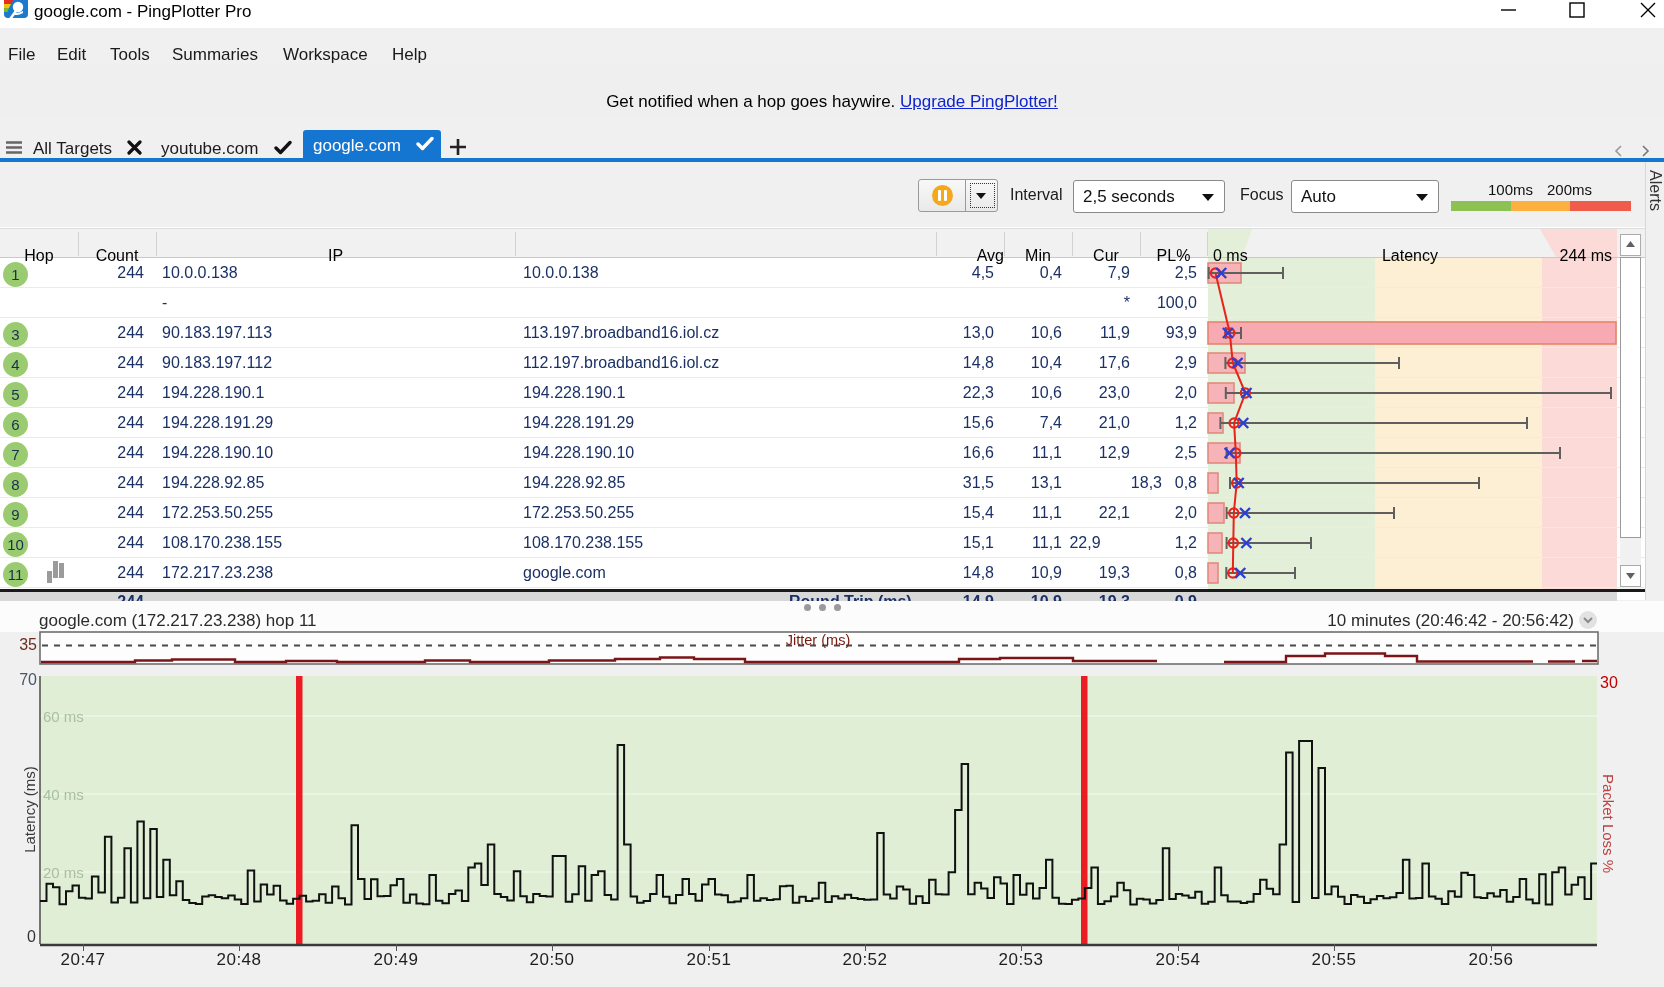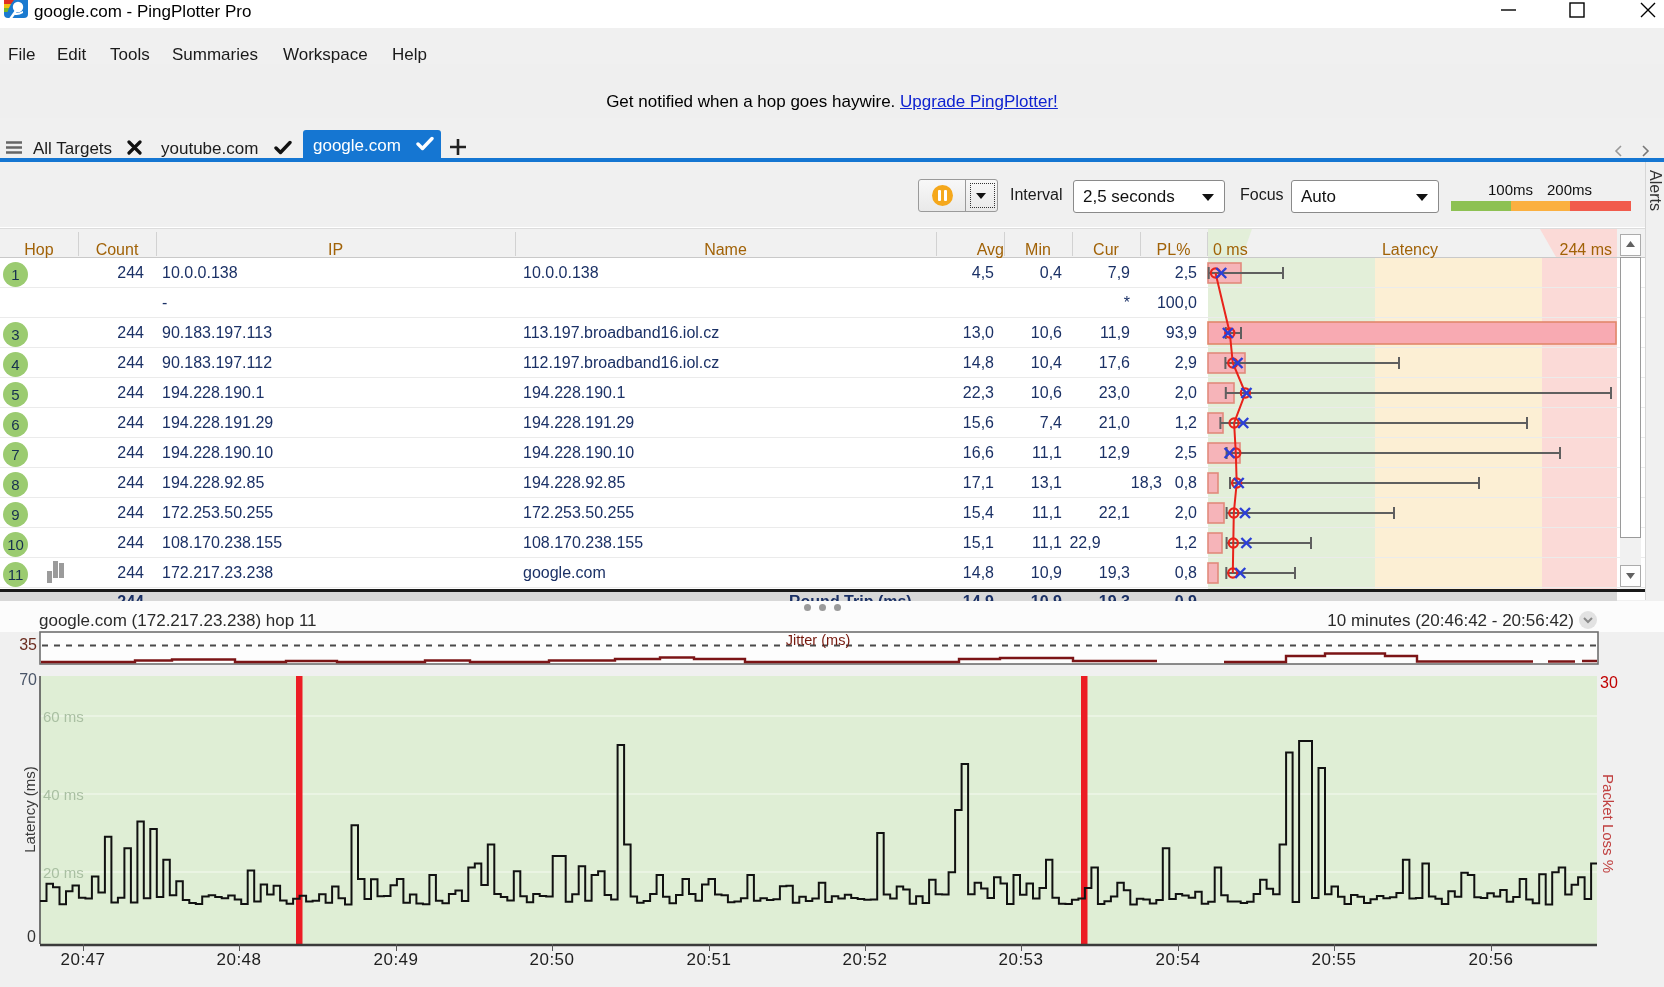--- a/index.html
+++ b/index.html
@@ -22,21 +22,21 @@
 #pcirc:after{content:"";position:absolute;left:12px;top:5px;width:3px;height:11px;background:#fff;border-radius:1px}
 #pddot{position:absolute;left:51px;top:3px;width:25px;height:25px;border:1px dotted #333}
 .darr{width:0;height:0;border-left:6px solid transparent;border-right:6px solid transparent;border-top:7px solid #111;position:absolute}
 .lab17{position:absolute;font-size:16px;color:#1a1a1a}
 .dd{position:absolute;top:18px;height:33px;background:#fff;border:1px solid #8a8a8a;border-radius:3px;font-size:17px;color:#111;line-height:31px;padding-left:9px}
 #legbar{position:absolute;left:1451px;top:35px;width:180px;height:10px}
 #alerts{position:absolute;left:1645px;top:162px;width:19px;height:438px;background:#f0f0f0;border-left:1px solid #d6d6d6;z-index:6}
 #alerts span{position:absolute;left:0px;top:8px;font-size:16px;color:#333;writing-mode:vertical-rl}
 #tablewrap{position:absolute;left:0;top:227px;width:1664px;height:373px;background:#fff}
 #thead{position:absolute;left:0;top:228px;width:1664px;height:30px;background:#f1f1f1;border-top:1px solid #dcdcdc;border-bottom:1px solid #c9c9c9}
-.hcell{position:absolute;top:12px;font-size:16px;color:#a16207}
+.hcell{position:absolute;top:18px;font-size:16px;color:#000000}
 .hsep{position:absolute;top:3px;width:1px;height:24px;background:#d2d2d2}
 .latbg{position:absolute;left:1208px;width:409px}
 .tc{position:absolute;height:30px;font-size:16px;color:#1b3166;line-height:30px;white-space:nowrap}
 .hopc{position:absolute;left:3px;width:25px;height:25px;background:#9bcb70;border-radius:50%;color:#17304f;font-size:15px;text-align:center;line-height:25px}
 .chic{position:absolute;left:47px;width:18px;height:17px}
 .chic i{position:absolute;bottom:0;width:5px;background:#9b9b9b;top:auto}
 .rsep{position:absolute;left:0;width:1664px;height:1px;background:#ebebeb}
 #scrollbar{position:absolute;left:1620px;top:229px;width:21px;height:362px;background:#f1f1f1}
 .sbtn{position:absolute;left:0;width:21px;height:22px;background:#fdfdfd;border:1px solid #ababab}
 #sthumb{position:absolute;left:0;top:28px;width:21px;height:281px;background:#fff;border:1px solid #9a9a9a}
@@ -142,21 +142,20 @@
 <div class="latbg" style="left:1542px;width:75px;top:228px;height:361px;background:#fbdad7"></div>
 <div id="thead">
  <svg width="409" height="28" style="position:absolute;left:1208px;top:0">
       <rect width="409" height="28" fill="#f1f1f1"></rect>
       <path d="M0,0 H44 L34,28 H0 Z" fill="#e3efd9"></path>
       <path d="M332,0 H409 V28 H348 Z" fill="#fbdad7"></path>
     </svg>
  <div class="hcell" style="left:0px;width:78px;text-align:center">Hop</div>
  <div class="hcell" style="left:78px;width:78px;text-align:center">Count</div>
  <div class="hcell" style="left:156px;width:359px;text-align:center">IP</div>
- <div class="hcell" style="left:515px;width:421px;text-align:center">Name</div>
  <div class="hcell" style="left:936px;width:68px;text-align:right">Avg</div>
  <div class="hcell" style="left:1004px;width:68px;text-align:center">Min</div>
  <div class="hcell" style="left:1072px;width:68px;text-align:center">Cur</div>
  <div class="hcell" style="left:1140px;width:67px;text-align:center">PL%</div>
  <div class="hcell" style="left:1213px">0 ms</div>
  <div class="hcell" style="left:1330px;width:160px;text-align:center">Latency</div>
  <div class="hcell" style="left:1540px;width:72px;text-align:right">244 ms</div>
  <div class="hsep" style="left:78px"></div>
     <div class="hsep" style="left:156px"></div>
  <div class="hsep" style="left:515px"></div>
@@ -225,21 +224,21 @@
 <div class="tc" style="top:438px;left:162px;width:340px">194.228.190.10</div>
 <div class="tc" style="top:438px;left:523px;width:400px">194.228.190.10</div>
 <div class="tc" style="top:438px;left:904px;width:90px;text-align:right">16,6</div>
 <div class="tc" style="top:438px;left:972px;width:90px;text-align:right">11,1</div>
 <div class="tc" style="top:438px;left:1040px;width:90px;text-align:right">12,9</div>
 <div class="tc" style="top:438px;left:1107px;width:90px;text-align:right">2,5</div>
 <div class="hopc" style="top:472px">8</div>
 <div class="tc" style="top:468px;left:58px;width:86px;text-align:right">244</div>
 <div class="tc" style="top:468px;left:162px;width:340px">194.228.92.85</div>
 <div class="tc" style="top:468px;left:523px;width:400px">194.228.92.85</div>
-<div class="tc" style="top:468px;left:904px;width:90px;text-align:right">17,1</div>
+<div class="tc" style="top:468px;left:904px;width:90px;text-align:right">31,5</div>
 <div class="tc" style="top:468px;left:972px;width:90px;text-align:right">13,1</div>
 <div class="tc" style="top:468px;left:1072px;width:90px;text-align:right">18,3</div>
 <div class="tc" style="top:468px;left:1107px;width:90px;text-align:right">0,8</div>
 <div class="hopc" style="top:502px">9</div>
 <div class="tc" style="top:498px;left:58px;width:86px;text-align:right">244</div>
 <div class="tc" style="top:498px;left:162px;width:340px">172.253.50.255</div>
 <div class="tc" style="top:498px;left:523px;width:400px">172.253.50.255</div>
 <div class="tc" style="top:498px;left:904px;width:90px;text-align:right">15,4</div>
 <div class="tc" style="top:498px;left:972px;width:90px;text-align:right">11,1</div>
 <div class="tc" style="top:498px;left:1040px;width:90px;text-align:right">22,1</div>

